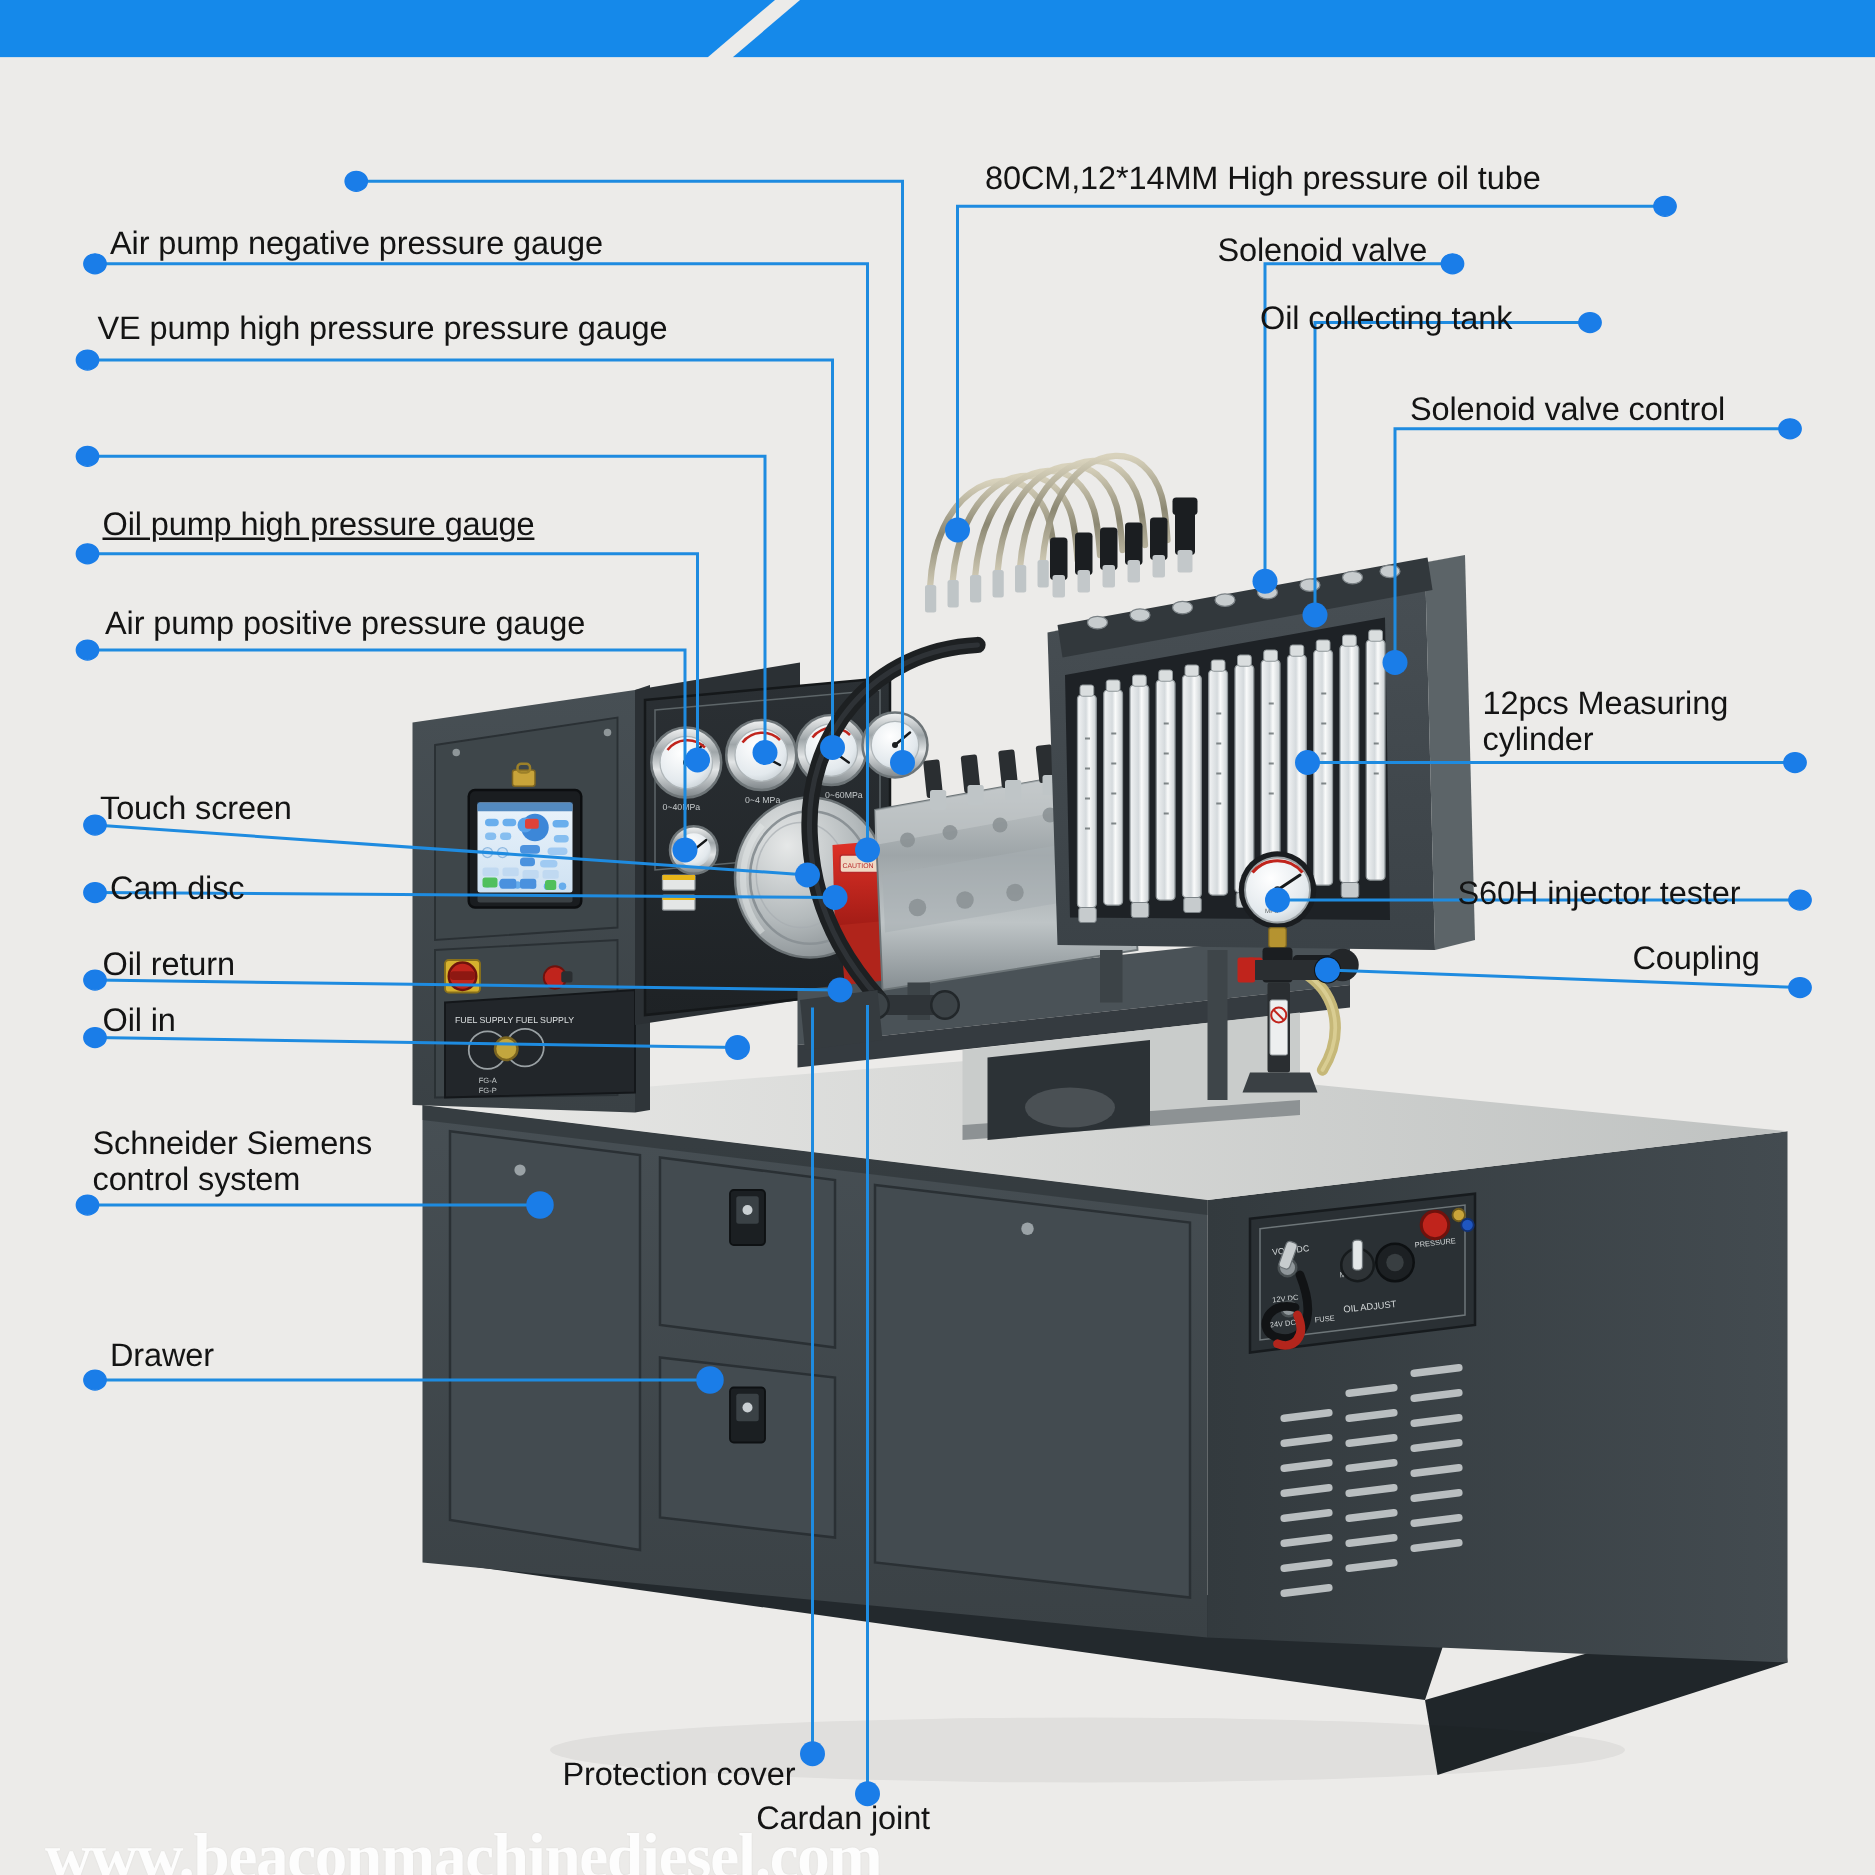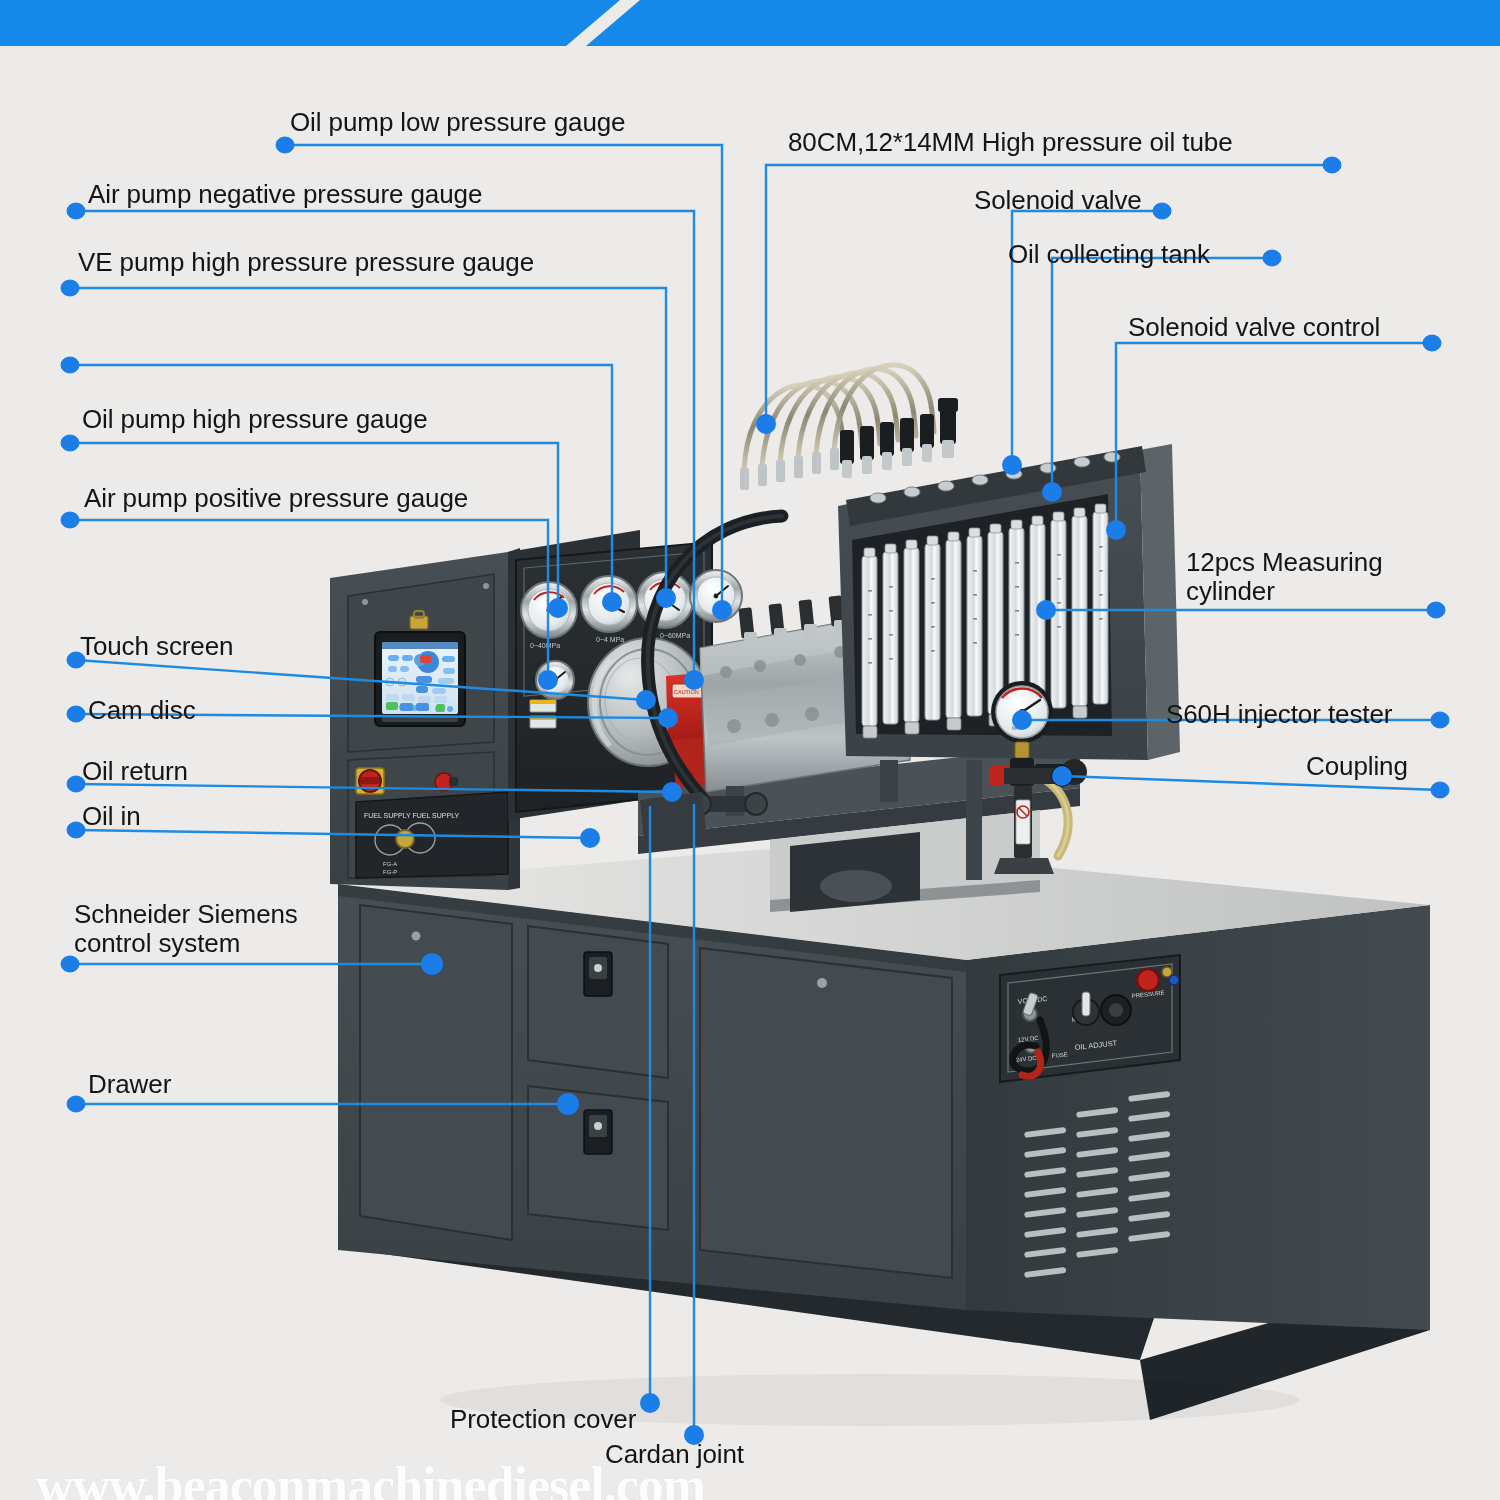--- a/index.html
+++ b/index.html
@@ -620,24 +620,23 @@
         <circle cx="1116" cy="530" r="10"></circle>
         <circle cx="1046" cy="610" r="10"></circle>
         <circle cx="1022" cy="720" r="10"></circle>
         <circle cx="1062" cy="776" r="10"></circle>
         <circle cx="650" cy="1403" r="10"></circle>
         <circle cx="694" cy="1435" r="10"></circle>
       </g>
     </g>
   </svg>
 
-  <div class="lbl" style="left:290px;top:108px;">Oil pump low pressure gauge</div>
   <div class="lbl" style="left:88px;top:180px;">Air pump negative pressure gauge</div>
   <div class="lbl" style="left:78px;top:248px;">VE pump high pressure pressure gauge</div>
-  <div class="lbl" style="left:82px;top:405px;">Oil pump high pressure gauge</div>
+  <div class="lbl" style="left:82px;top:405px;text-decoration:underline;">Oil pump high pressure gauge</div>
   <div class="lbl" style="left:84px;top:484px;">Air pump positive pressure gauge</div>
   <div class="lbl" style="left:80px;top:632px;">Touch screen</div>
   <div class="lbl" style="left:88px;top:696px;text-align:right;">Cam disc</div>
   <div class="lbl" style="left:82px;top:757px;">Oil return</div>
   <div class="lbl" style="left:82px;top:802px;">Oil in</div>
   <div class="lbl l2" style="left:74px;top:900px;">Schneider Siemens
 control system</div>
   <div class="lbl" style="left:88px;top:1070px;">Drawer</div>
 
   <div class="lbl" style="left:788px;top:128px;">80CM,12*14MM High pressure oil tube</div>

